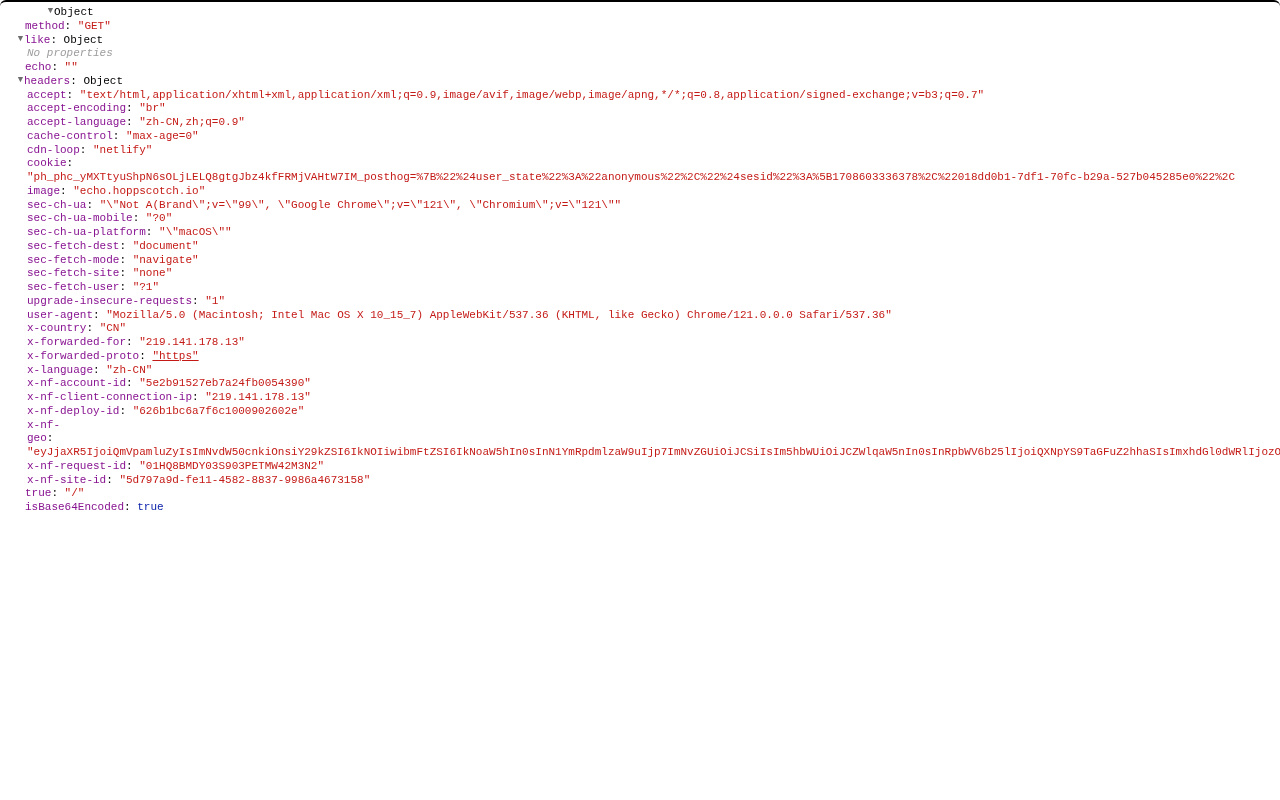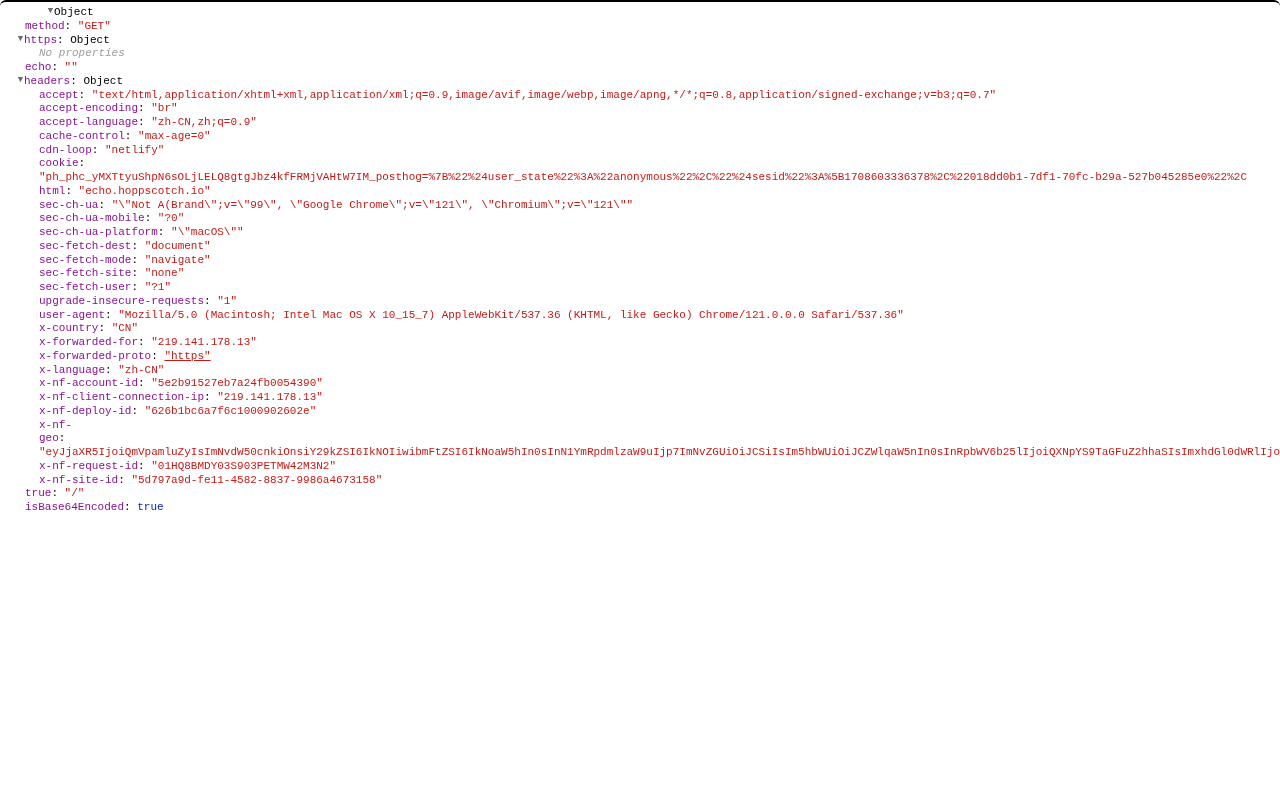--- a/index.html
+++ b/index.html
@@ -48,42 +48,42 @@
     .val-bool {
       color: #0d22aa;
       text-align: center;
     }
     .no-props {
       color: #9d9d9d;
       font-style: italic;
     }
     .indent-0 { padding-left: 2px; margin-left: 44px; }
     .indent-1 { padding-left: 16px; }
-    .indent-2 { padding-left: 30px; }
+    .indent-2 { padding-left: 18px; }
     .link {
       text-decoration: underline;
     }
     .spacer {
       display: inline-block;
       width: 9px;
     }
   </style>
 </head>
 <body>
 
 <div class="tree-row indent-0">
   <span class="toggle">▼</span><span class="val-type">Object</span>
 </div>
 
 <div class="tree-row indent-1">
   <span class="spacer"></span><span class="key">method</span><span class="sep">: </span><span class="val-string">"GET"</span>
 </div>
 
 <div class="tree-row indent-1">
-  <span class="toggle">▼</span><span class="key">https</span><span class="sep">: </span><span class="val-type">Object</span>
+  <span class="toggle">▼</span><span class="key">like</span><span class="sep">: </span><span class="val-type">Object</span>
 </div>
 
 <div class="tree-row indent-2">
   <span class="spacer"></span><span class="no-props">No properties</span>
 </div>
 
 <div class="tree-row indent-1">
   <span class="spacer"></span><span class="key">echo</span><span class="sep">: </span><span class="val-string">""</span>
 </div>
 
@@ -112,21 +112,21 @@
 </div>
 
 <div class="tree-row indent-2">
   <span class="spacer"></span><span class="key">cookie</span><span class="sep">:</span>
 </div>
 <div class="tree-row indent-2">
   <span class="spacer"></span><span class="val-string">"ph_phc_yMXTtyuShpN6sOLjLELQ8gtgJbz4kfFRMjVAHtW7IM_posthog=%7B%22%24user_state%22%3A%22anonymous%22%2C%22%24sesid%22%3A%5B1708603336378%2C%22018dd0b1-7df1-70fc-b29a-527b045285e0%22%2C</span>
 </div>
 
 <div class="tree-row indent-2">
-  <span class="spacer"></span><span class="key">html</span><span class="sep">: </span><span class="val-string">"echo.hoppscotch.io"</span>
+  <span class="spacer"></span><span class="key">image</span><span class="sep">: </span><span class="val-string">"echo.hoppscotch.io"</span>
 </div>
 
 <div class="tree-row indent-2">
   <span class="spacer"></span><span class="key">sec-ch-ua</span><span class="sep">: </span><span class="val-string">"\"Not A(Brand\";v=\"99\", \"Google Chrome\";v=\"121\", \"Chromium\";v=\"121\""</span>
 </div>
 
 <div class="tree-row indent-2">
   <span class="spacer"></span><span class="key">sec-ch-ua-mobile</span><span class="sep">: </span><span class="val-string">"?0"</span>
 </div>
 

